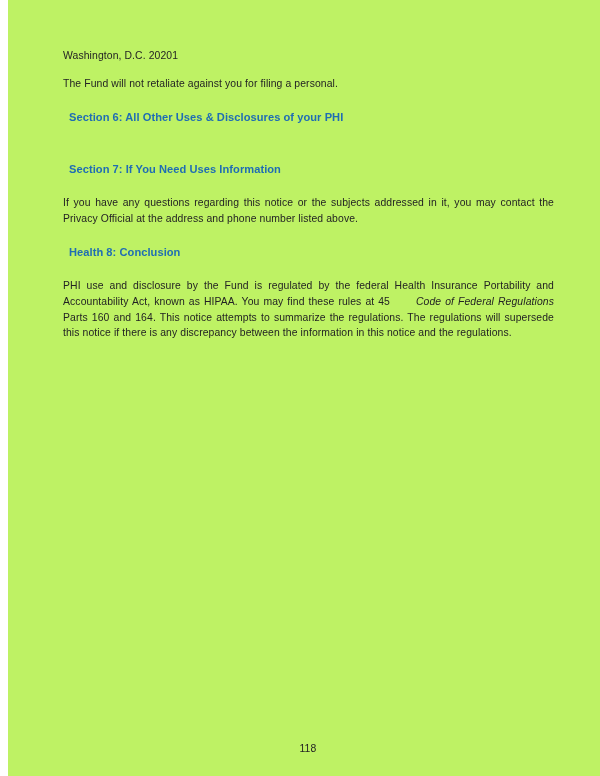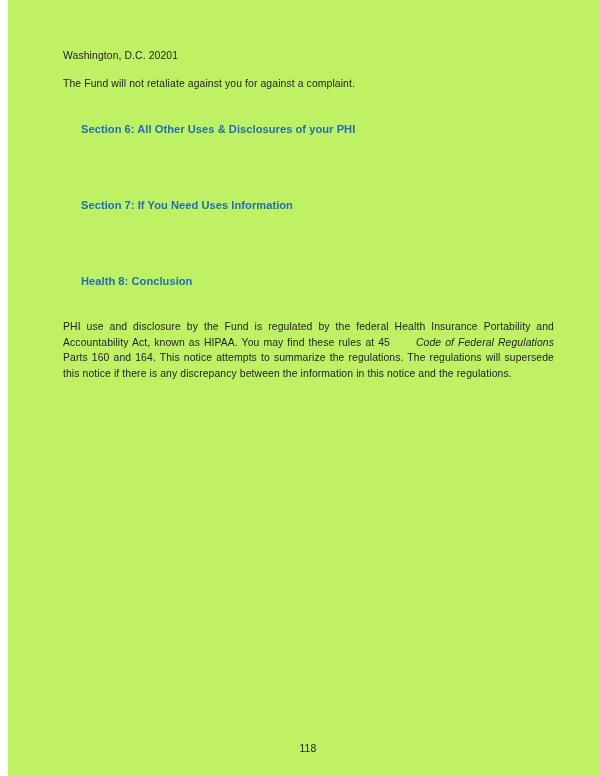--- a/index.html
+++ b/index.html
@@ -44,21 +44,21 @@
 
   .para.first-line-block {
     text-align: left;
   }
 
   .heading {
     font-size: 11.1px;
     line-height: 15px;
     font-weight: bold;
     color: #1f6db4;
-    margin: 18px;
+    margin: 6px;
     letter-spacing: 0.005em;
   }
 
   .gap-addr   { height: 12px; }
   .gap-before-h { height: 13px; }
   .gap-after-h  { height: 12px; }
 
   .cite {
     font-style: italic;
     margin-left: 22px;
@@ -83,35 +83,36 @@
 <body>
 
 <div class="page">
 
   <div class="content">
 
     <p class="para first-line-block">Washington, D.C. 20201</p>
 
     <div class="gap-addr"></div>
 
-    <p class="para first-line-block">The Fund will not retaliate against you for against a complaint.</p>
+    <p class="para first-line-block">The Fund will not retaliate against you for filing a personal.</p>
 
     <div class="gap-before-h"></div>
 
     <h2 class="heading">Section 6: All Other Uses &amp; Disclosures of your PHI</h2>
 
     <div class="gap-after-h"></div>
 
 
     <div class="gap-before-h"></div>
 
     <h2 class="heading">Section 7: If You Need Uses Information</h2>
 
     <div class="gap-after-h"></div>
 
+    <p class="para">If you have any questions regarding this notice or the subjects addressed in it, you may contact the Privacy Official at the address and phone number listed above.</p>
 
     <div class="gap-before-h"></div>
 
     <h2 class="heading">Health 8: Conclusion</h2>
 
     <div class="gap-after-h"></div>
 
     <p class="para"><span>PHI use and disclosure by the Fund is regulated by the federal Health Insurance Portability and Accountability Act, known as HIPAA. You may find these rules at 45 </span><span class="cite">Code of Federal Regulations</span><span> Parts 160 and 164. This notice attempts to summarize the regulations. The regulations will supersede this notice if there is any discrepancy between the information in this notice and the regulations.</span></p>
 
   </div>

